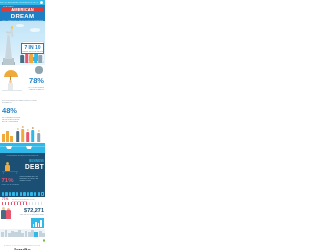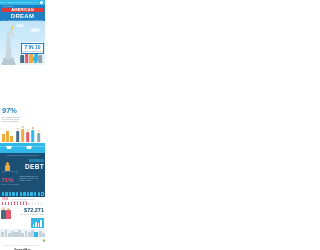--- a/index.html
+++ b/index.html
@@ -476,23 +476,38 @@
           <div class="p-body" style="height:8.5px;background:#8fa3ae;"></div>
       </div>
     </div>
 
     <div class="stat-7in10-box">
       <div class="stat-7in10-num">7 IN 10</div>
       <div class="stat-7in10-cap">AMERICANS WANT TO OWN A BUSINESS</div>
     </div>
   </div>
 
+  <div class="band sec-78">
+    <div class="badge-circle"></div>
+    <div class="sec-78-illus">
+      <div class="umbrella"></div>
+      <div class="umbrella-pole"></div>
+      <div class="u-person-head"></div>
+      <div class="u-person-body"></div>
+      <div class="ground-78"></div>
+    </div>
+    <div class="pct78-block">
+      <div class="pct78-num">78%</div>
+      <div class="pct78-cap">SAY IT IS THE NEW AMERICAN DREAM</div>
+    </div>
+    <div class="sec-78-foot">SMALL BUSINESS OWNERSHIP BEATS HOME OWNERSHIP</div>
+  </div>
 
   <div class="band sec-48">
-    <div class="pct48-num">97%</div>
+    <div class="pct48-num">48%</div>
     <div class="pct48-cap">OF WORKERS WOULD LEAVE THEIR JOB TO START A BUSINESS</div>
 
     <div class="sec48-crowd">
       <div class="money-bar" style="left:1px;height:8px;"></div>
       <div class="money-bar" style="left:5px;height:11px;"></div>
       <div class="money-bar" style="left:9px;height:6px;"></div>
       <div class="person" style="position:absolute;left:14px;bottom:0;height:14px;width:5px;">
         <div class="p-head" style="background:#f2c9a0;"></div>
           <div class="p-body" style="height:11px;background:#4a6c82;"></div>
       </div>

